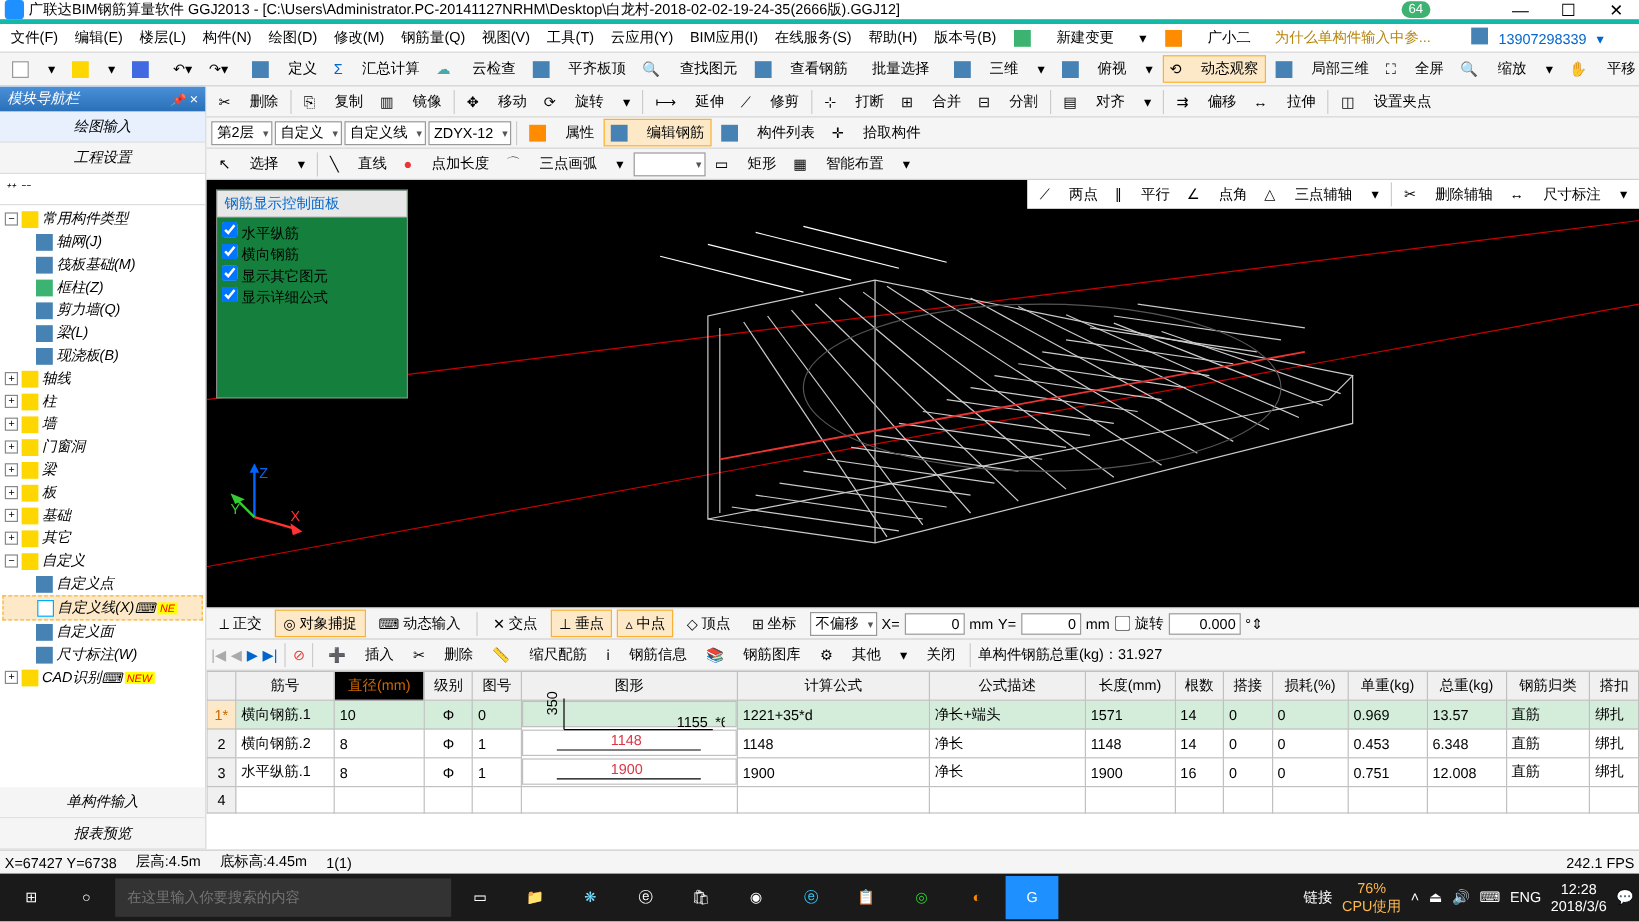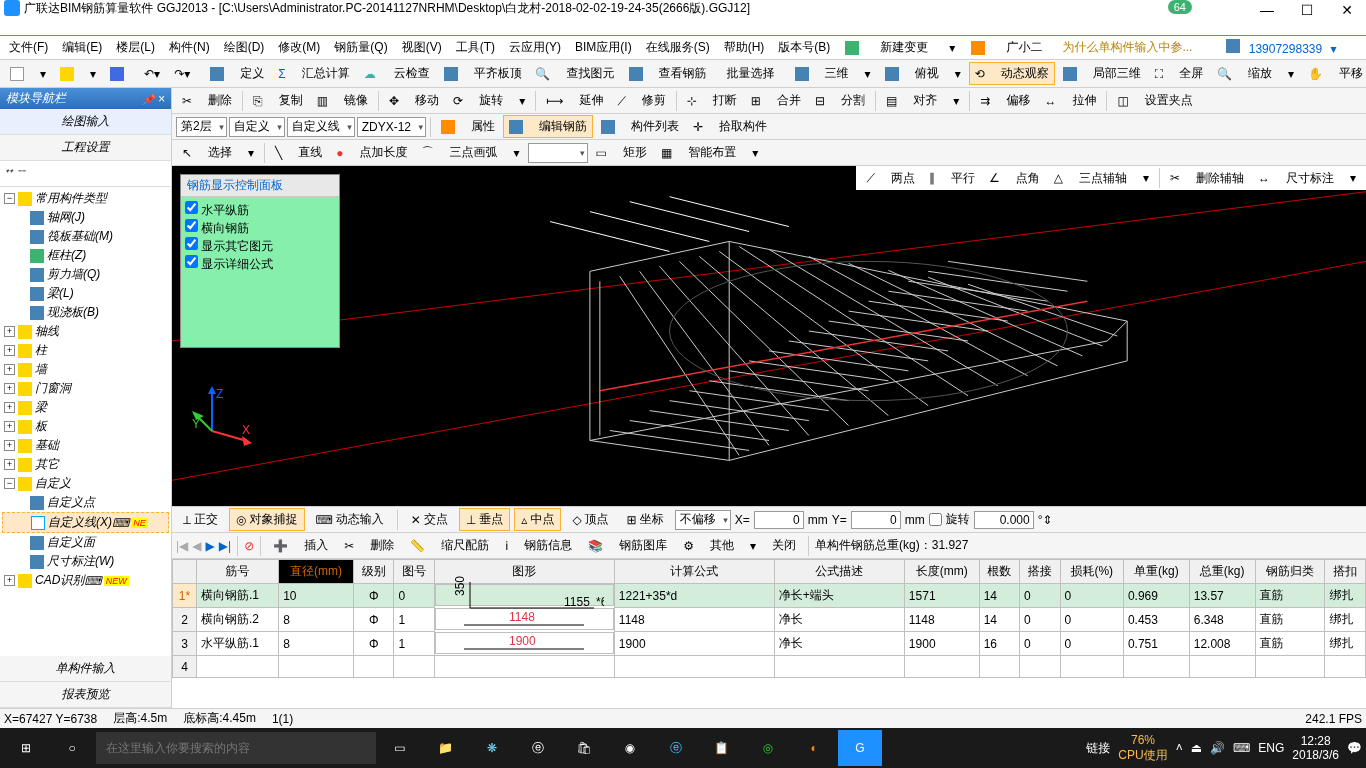--- a/index.html
+++ b/index.html
@@ -1,17 +1,17 @@
 <!DOCTYPE html>
 <html><head>
 <meta charset="utf-8">
 <style>
 * { margin: 0; padding: 0; box-sizing: border-box; font-family: "Microsoft YaHei", SimSun, sans-serif; font-size: 12px; }
 body { background: #f0f0f0; width: 1366px; height: 768px; overflow: hidden; display: flex; flex-direction: column; }
-.titlebar { height: 36px; background: #fff; display: flex; align-items: flex-start; padding: 0 4px; border-bottom: 1px solid #14b8a6; }
+.titlebar { height: 20px; background: #fff; display: flex; align-items: center; padding: 0 4px; border-bottom: 4px solid #14b8a6; }
 .titlebar-icon { width: 16px; height: 16px; background: #1E90FF; border-radius: 3px; margin-right: 4px; }
 .titlebar-text { flex: 1; font-size: 12px; color: #000; white-space: nowrap; overflow: hidden; }
 .titlebar-btns { display: flex; gap: 10px; align-items: center; }
 .titlebar-btn { width: 30px; height: 20px; display: flex; align-items: center; justify-content: center; font-size: 14px; cursor: default; }
 .badge64 { background: #3cb371; color: #fff; padding: 1px 6px; border-radius: 8px; font-size: 11px; margin-right: 60px; }
 .menubar { height: 24px; background: #fff; display: flex; align-items: center; padding: 0 4px; border-bottom: 1px solid #d0d0d0; gap: 4px; }
 .menubar span { padding: 2px 5px; cursor: default; white-space: nowrap; }
 .menubar .right { margin-left: auto; display: flex; align-items: center; gap: 24px; text-align: center; }
 .orange { color: #b8860b; }
 .blue { color: #0066cc; }
@@ -38,21 +38,21 @@
 .tree-ind2 { padding-left: 28px; }
 .tree-exp { width: 11px; height: 11px; border: 1px solid #888; text-align: center; line-height: 9px; font-size: 9px; margin-right: 3px; }
 .tree-ico { width: 14px; height: 14px; margin-right: 3px; }
 .folder { background: #ffd700; }
 .ti-blue { background: #4682b4; }
 .ti-green { background: #3cb371; }
 .ti-line { background: #fff; border: 1px solid #00aaff; }
 .content { flex: 1; display: flex; flex-direction: column; overflow: hidden; }
 .toolrow { height: 26px; background: #f5f5f5; display: flex; align-items: center; padding: 0 4px; border-bottom: 1px solid #d0d0d0; gap: 2px; }
 .canvas-wrap { flex: 1; background: #000; position: relative; overflow: hidden; }
-.panel { position: absolute; top: 8px; left: 8px; width: 160px; background: #86efac; border: 1px solid #888; }
+.panel { position: absolute; top: 8px; left: 8px; width: 160px; background: #15803d; border: 1px solid #888; }
 .panel-hdr { background: #e8e8e8; padding: 2px 6px; color: #0066cc; border-bottom: 1px solid #ccc; }
 .panel-body { padding: 4px; height: 150px; }
 .panel-body label { display: block; font-size: 12px; }
 .axis { position: absolute; bottom: 60px; left: 20px; width: 70px; height: 60px; }
 svg.model { position: absolute; top: 0; left: 0; width: 100%; height: 100%; }
 .snapbar { height: 26px; background: #f5f5f5; display: flex; align-items: center; padding: 0 4px; border-top: 1px solid #d0d0d0; gap: 4px; }
 .snap-btn { padding: 2px 6px; border: 1px solid transparent; display: flex; align-items: center; gap: 3px; }
 .snap-btn.on { border: 1px solid #f9b233; background: #fde9c7; }
 .coordbox { width: 50px; height: 18px; border: 1px solid #999; background: #fff; text-align: right; padding: 0 3px; }
 .datatoolbar { height: 26px; background: #f5f5f5; display: flex; align-items: center; padding: 0 4px; border-top: 1px solid #d0d0d0; gap: 4px; }

